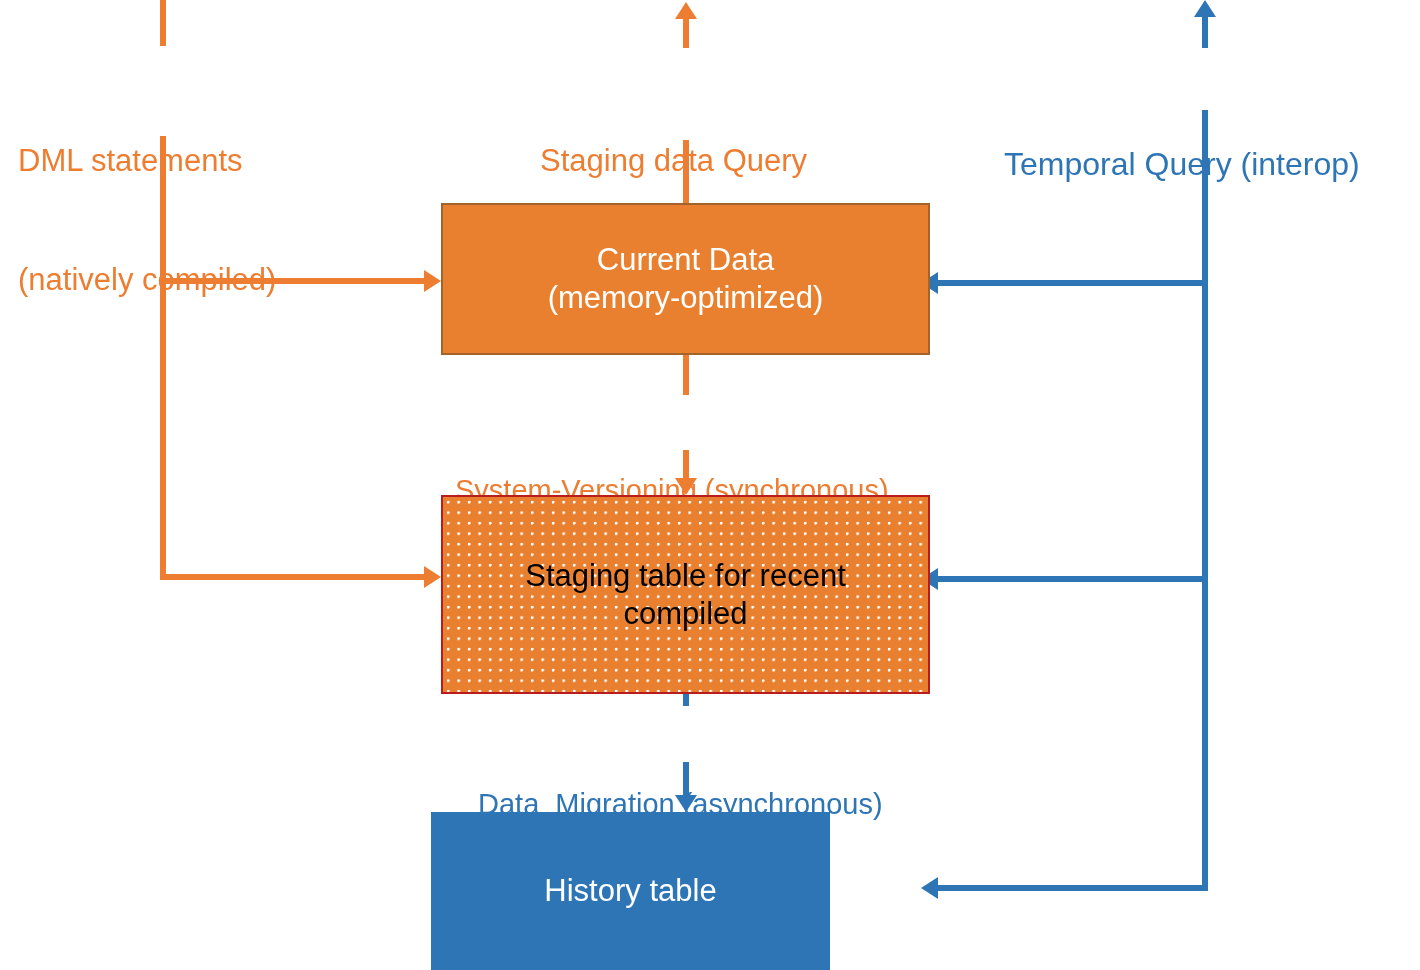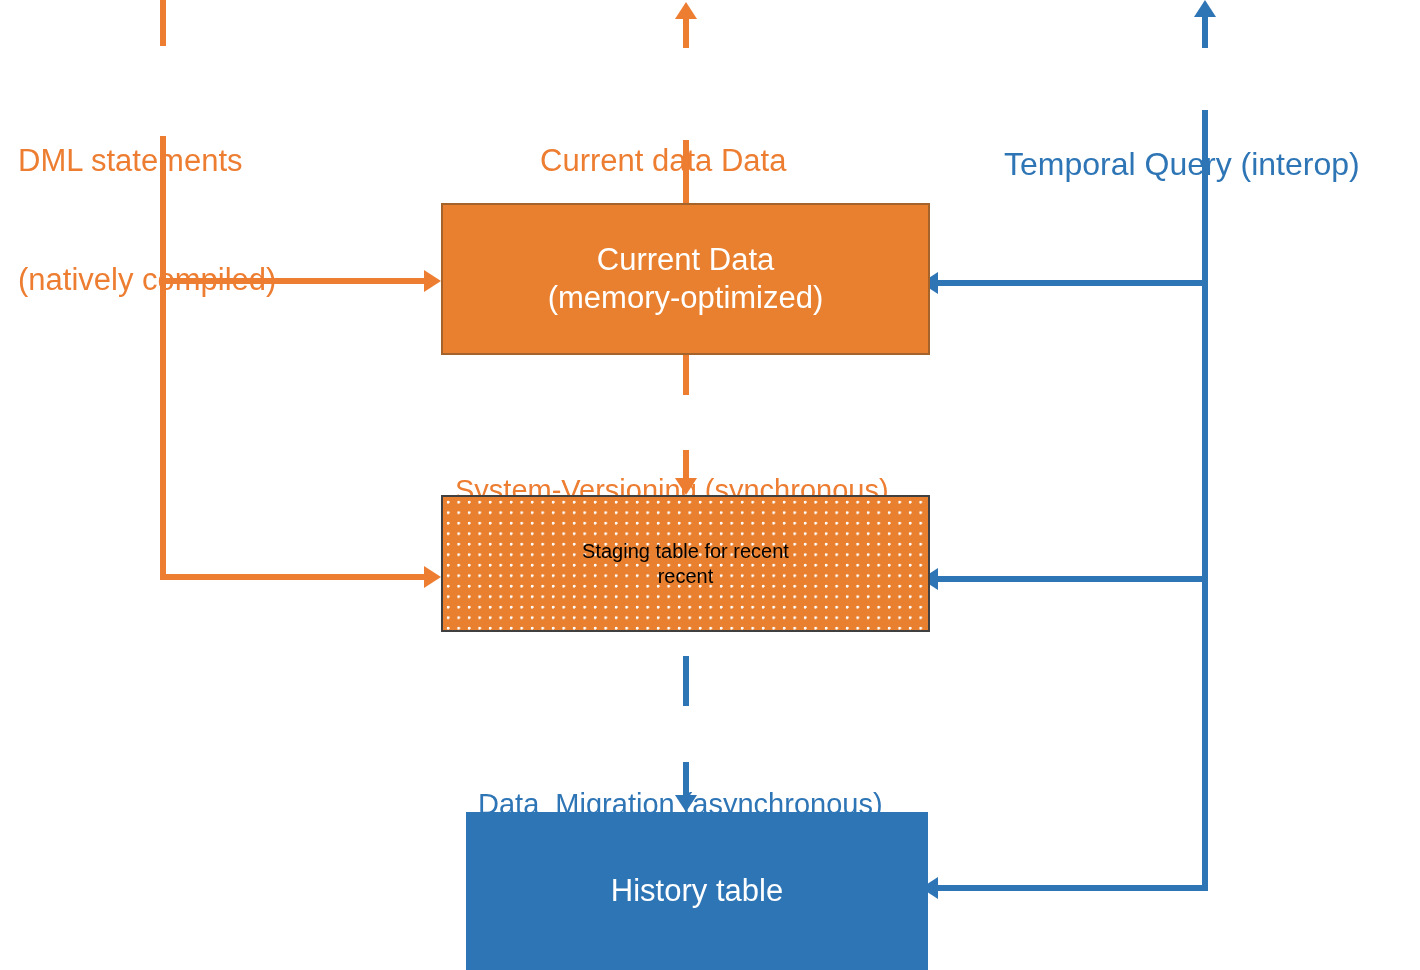--- a/index.html
+++ b/index.html
@@ -30,38 +30,38 @@
   .box .lines { position: relative; z-index: 2; width: 100%; }
 
   .box-current {
     left: 441px; top: 203px; width: 489px; height: 152px;
     background: #E8802F;
     border: 2px solid #A3632A;
     color: #ffffff;
     font-size: 31px;
   }
   .box-staging {
-    left: 441px; top: 495px; width: 489px; height: 137px;
+    left: 441px; top: 495px; width: 489px; height: 199px;
     background: #E8802F;
-    border: 2px solid #404040;
+    border: 2px solid #b91c1c;
     color: #000000;
-    font-size: 20px;
+    font-size: 31px;
   }
   .box-staging .dots {
     position: absolute;
     inset: 0;
     z-index: 1;
     background-image:
       radial-gradient(circle at 2px 2px, #ffffff 1.35px, rgba(255,255,255,0) 1.6px);
     background-size: 10.5px 10.5px;
     background-position: 3px 3px;
     pointer-events: none;
   }
   .box-history {
-    left: 466px; top: 812px; width: 462px; height: 158px;
+    left: 431px; top: 812px; width: 399px; height: 158px;
     background: #2E75B6;
     border: none;
     color: #ffffff;
     font-size: 31px;
   }
 
   
   .label {
     position: absolute;
     white-space: pre;
@@ -129,21 +129,21 @@
 
   <div class="hline blue" style="left:938px; top:885px; width:270px;"></div>
   <div class="arrowhead ah-left-b" style="left:921px; top:877px;"></div>
 
   <div class="label lbl-dml">
     <div>DML statements</div>
     <div>(natively compiled)</div>
   </div>
 
   <div class="label lbl-currentq">
-    <div>Current data Data</div>
+    <div>Staging data Query</div>
     <div>(natively compiled)</div>
   </div>
 
   <div class="label lbl-temporalq">
     <div>Temporal Query (interop)</div>
   </div>
 
   <div class="label lbl-datamig">
     <div>Data  Migration (asynchronous)</div>
   </div>
@@ -156,21 +156,21 @@
     <div class="lines">
       <div>Current Data</div>
       <div>(memory-optimized)</div>
     </div>
   </div>
 
   <div class="box box-staging">
     <div class="dots"></div>
     <div class="lines">
       <div>Staging table for recent</div>
-      <div>recent</div>
+      <div>compiled</div>
     </div>
   </div>
 
   <div class="box box-history">
     <div class="lines">
       <div>History table</div>
     </div>
   </div>
 
 </div>

